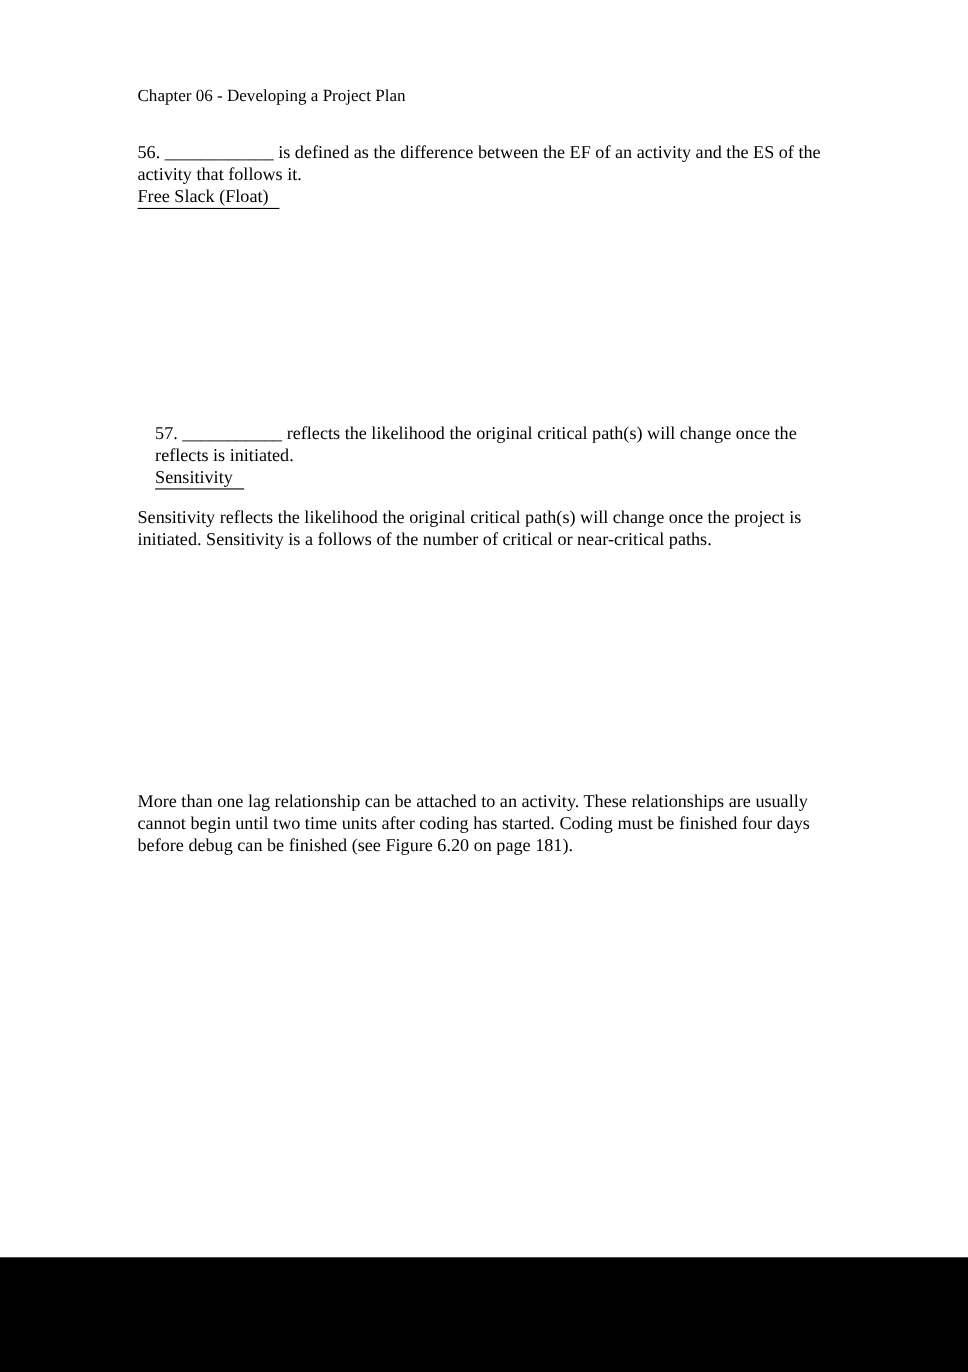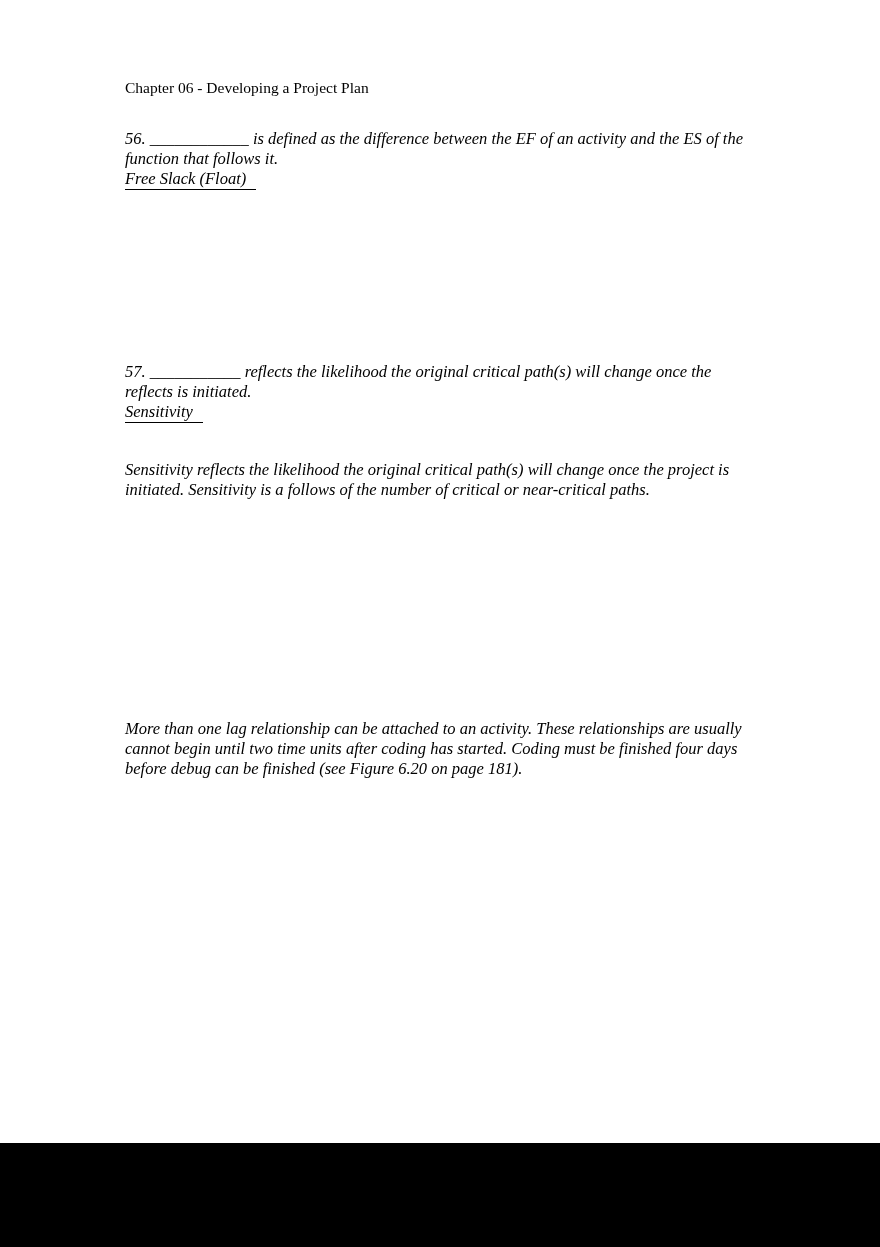--- a/index.html
+++ b/index.html
@@ -22,29 +22,29 @@
     font-size: 15.5px;
     line-height: 20px;
     white-space: nowrap;
   }
   .text-block {
     position: absolute;
     left: 125px;
     font-size: 16.5px;
     line-height: 20px;
   }
-  .line { white-space: nowrap; font-style: italic; }
+  .line { white-space: nowrap; }
   .answer {
     display: inline-block;
     border-bottom: 1.5px solid #000000;
     padding-right: 10px;
     white-space: nowrap;
   }
   .q56 { top: 129px; }
-  .q57 { top: 362px; }
+  .q57 { top: 384px; margin-left: 16px; }
   .q57-exp { top: 460px; }
   .q58 { top: 636px; }
   .q58-exp { top: 719px; }
   .bottom-bar {
     position: absolute;
     left: 0;
     top: 1143px;
     width: 880px;
     height: 104px;
     background: #000000;
@@ -52,21 +52,21 @@
 </style>
 </head>
 <body>
 
 <div class="page">
 
   <div class="doc-header">Chapter 06 - Developing a Project Plan</div>
 
   <div class="text-block q56">
     <div class="line">56. ____________ is defined as the difference between the EF of an activity and the ES of the</div>
-    <div class="line">function that follows it.</div>
+    <div class="line">activity that follows it.</div>
     <div class="line"><span class="answer">Free Slack (Float)</span></div>
   </div>
 
   <div class="text-block q57">
     <div class="line">57. ___________ reflects the likelihood the original critical path(s) will change once the</div>
     <div class="line">reflects is initiated.</div>
     <div class="line"><span class="answer">Sensitivity</span></div>
   </div>
 
   <div class="text-block q57-exp">

